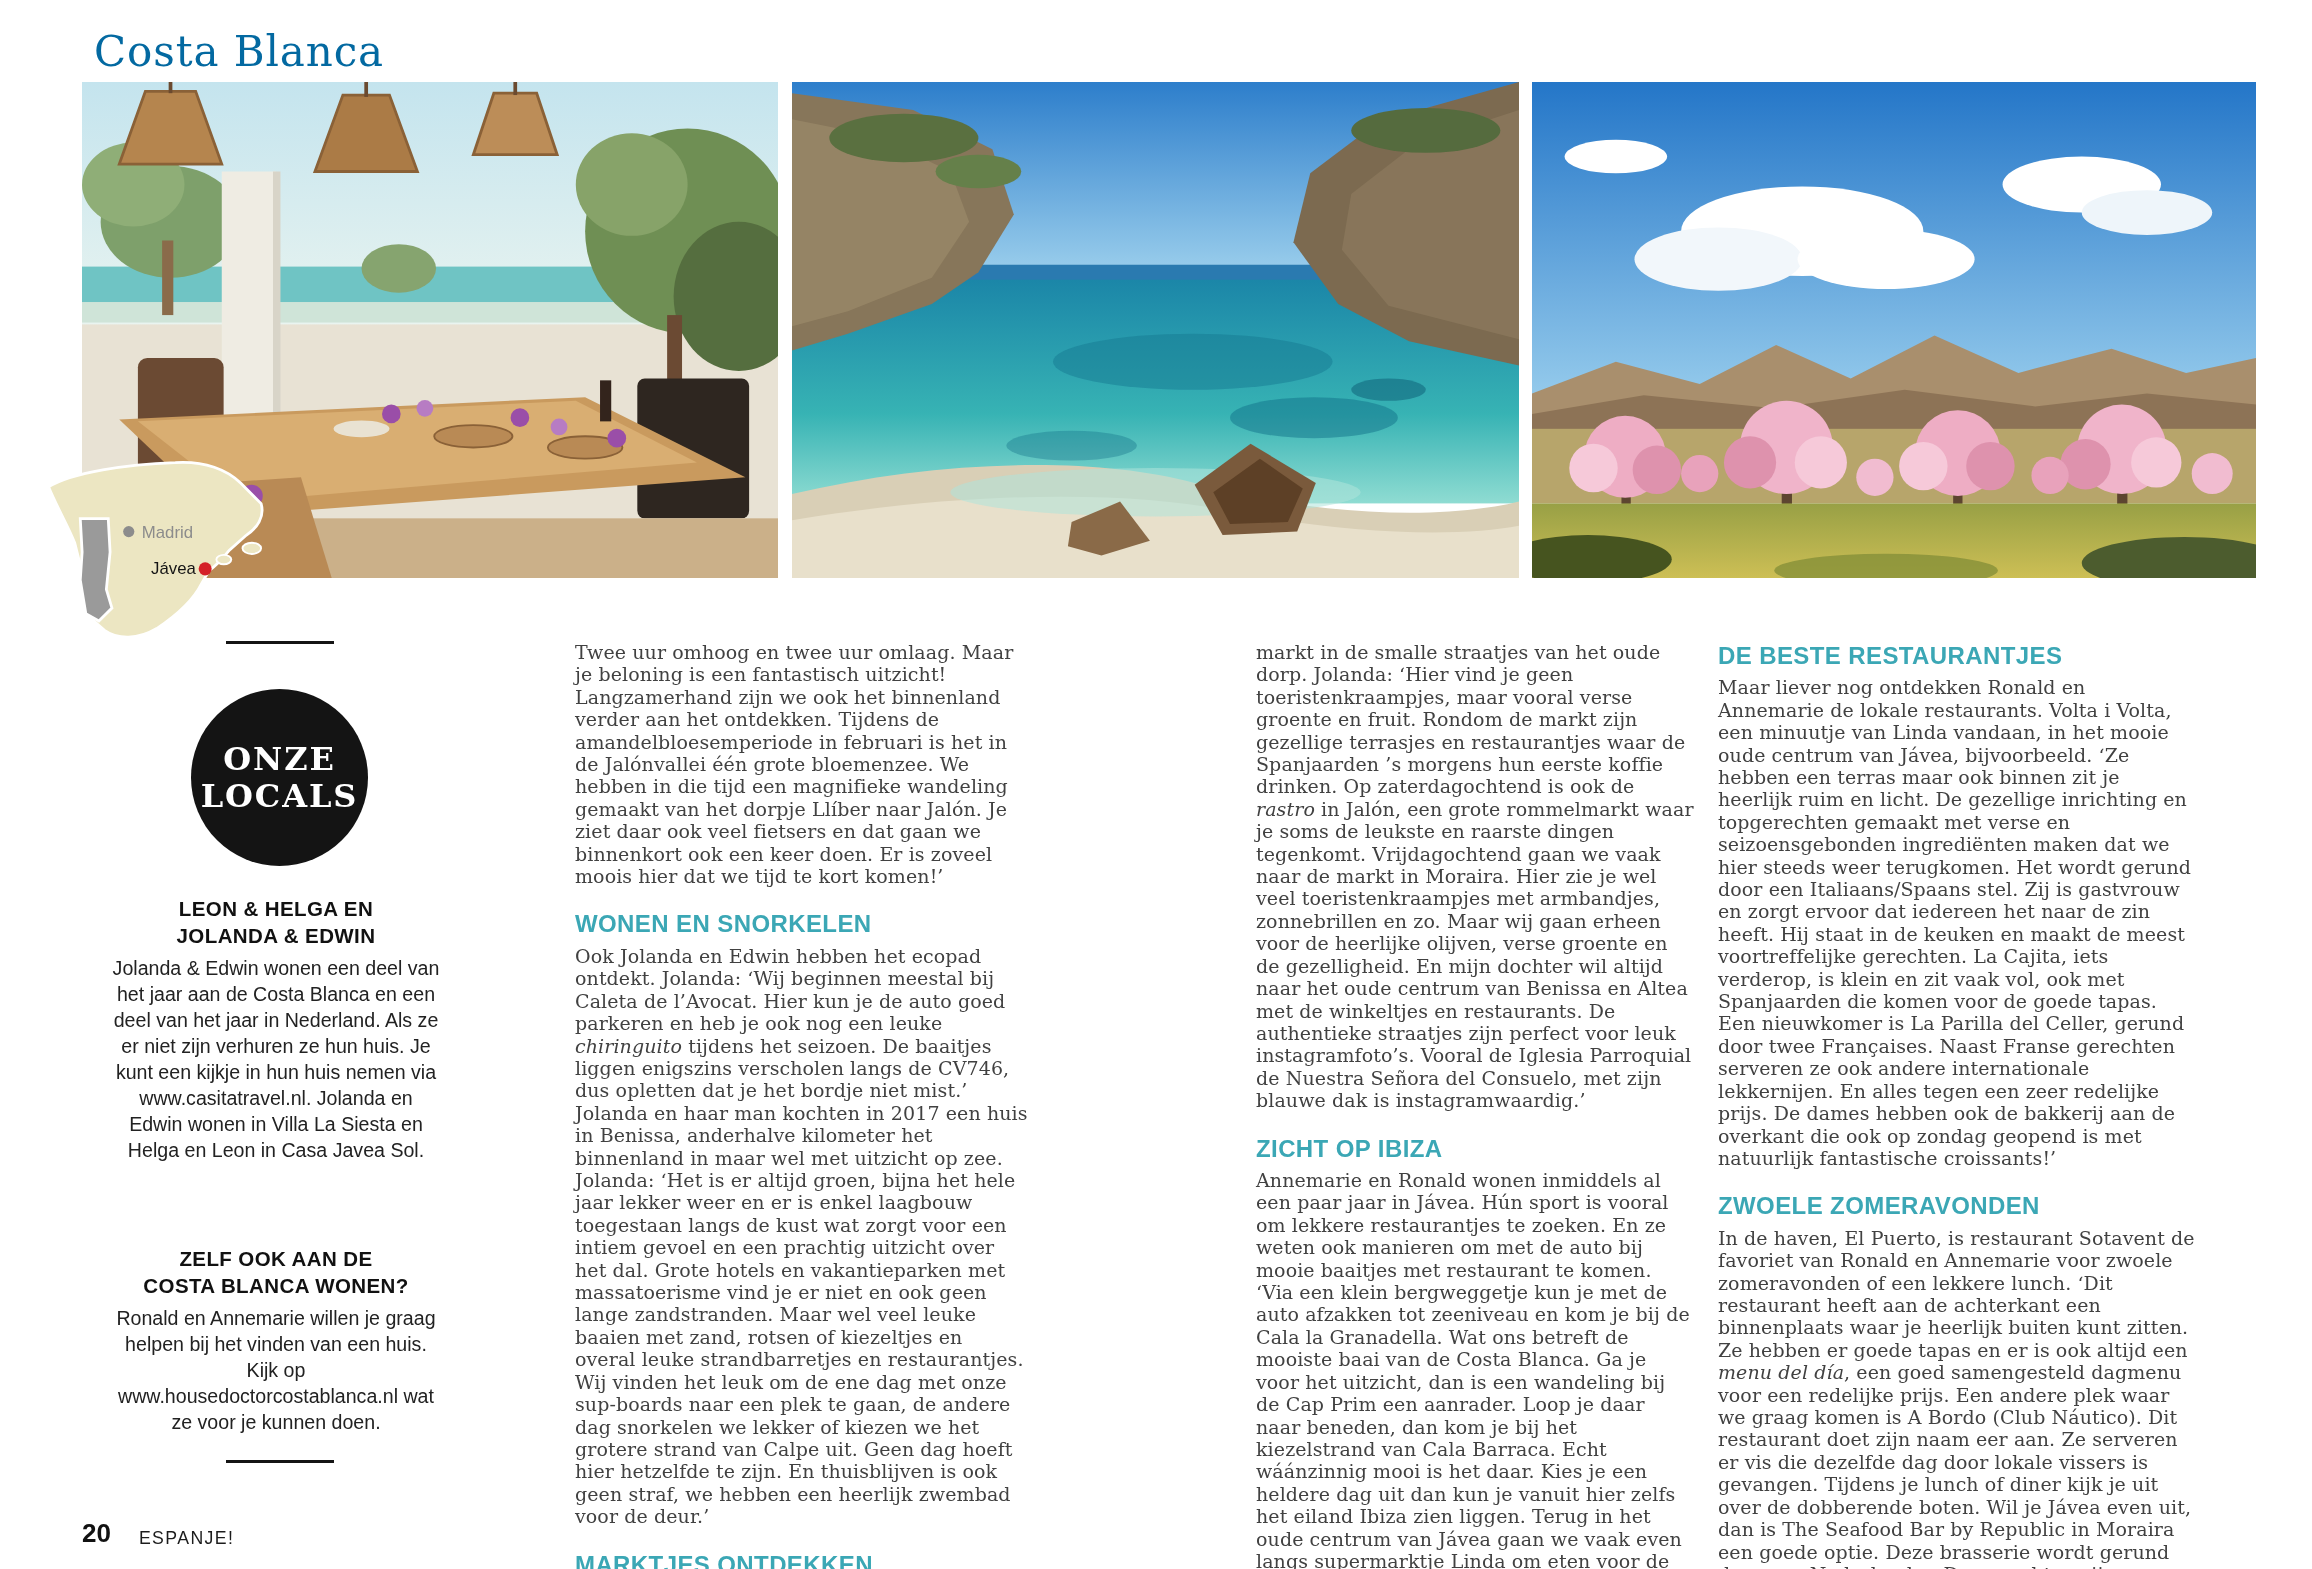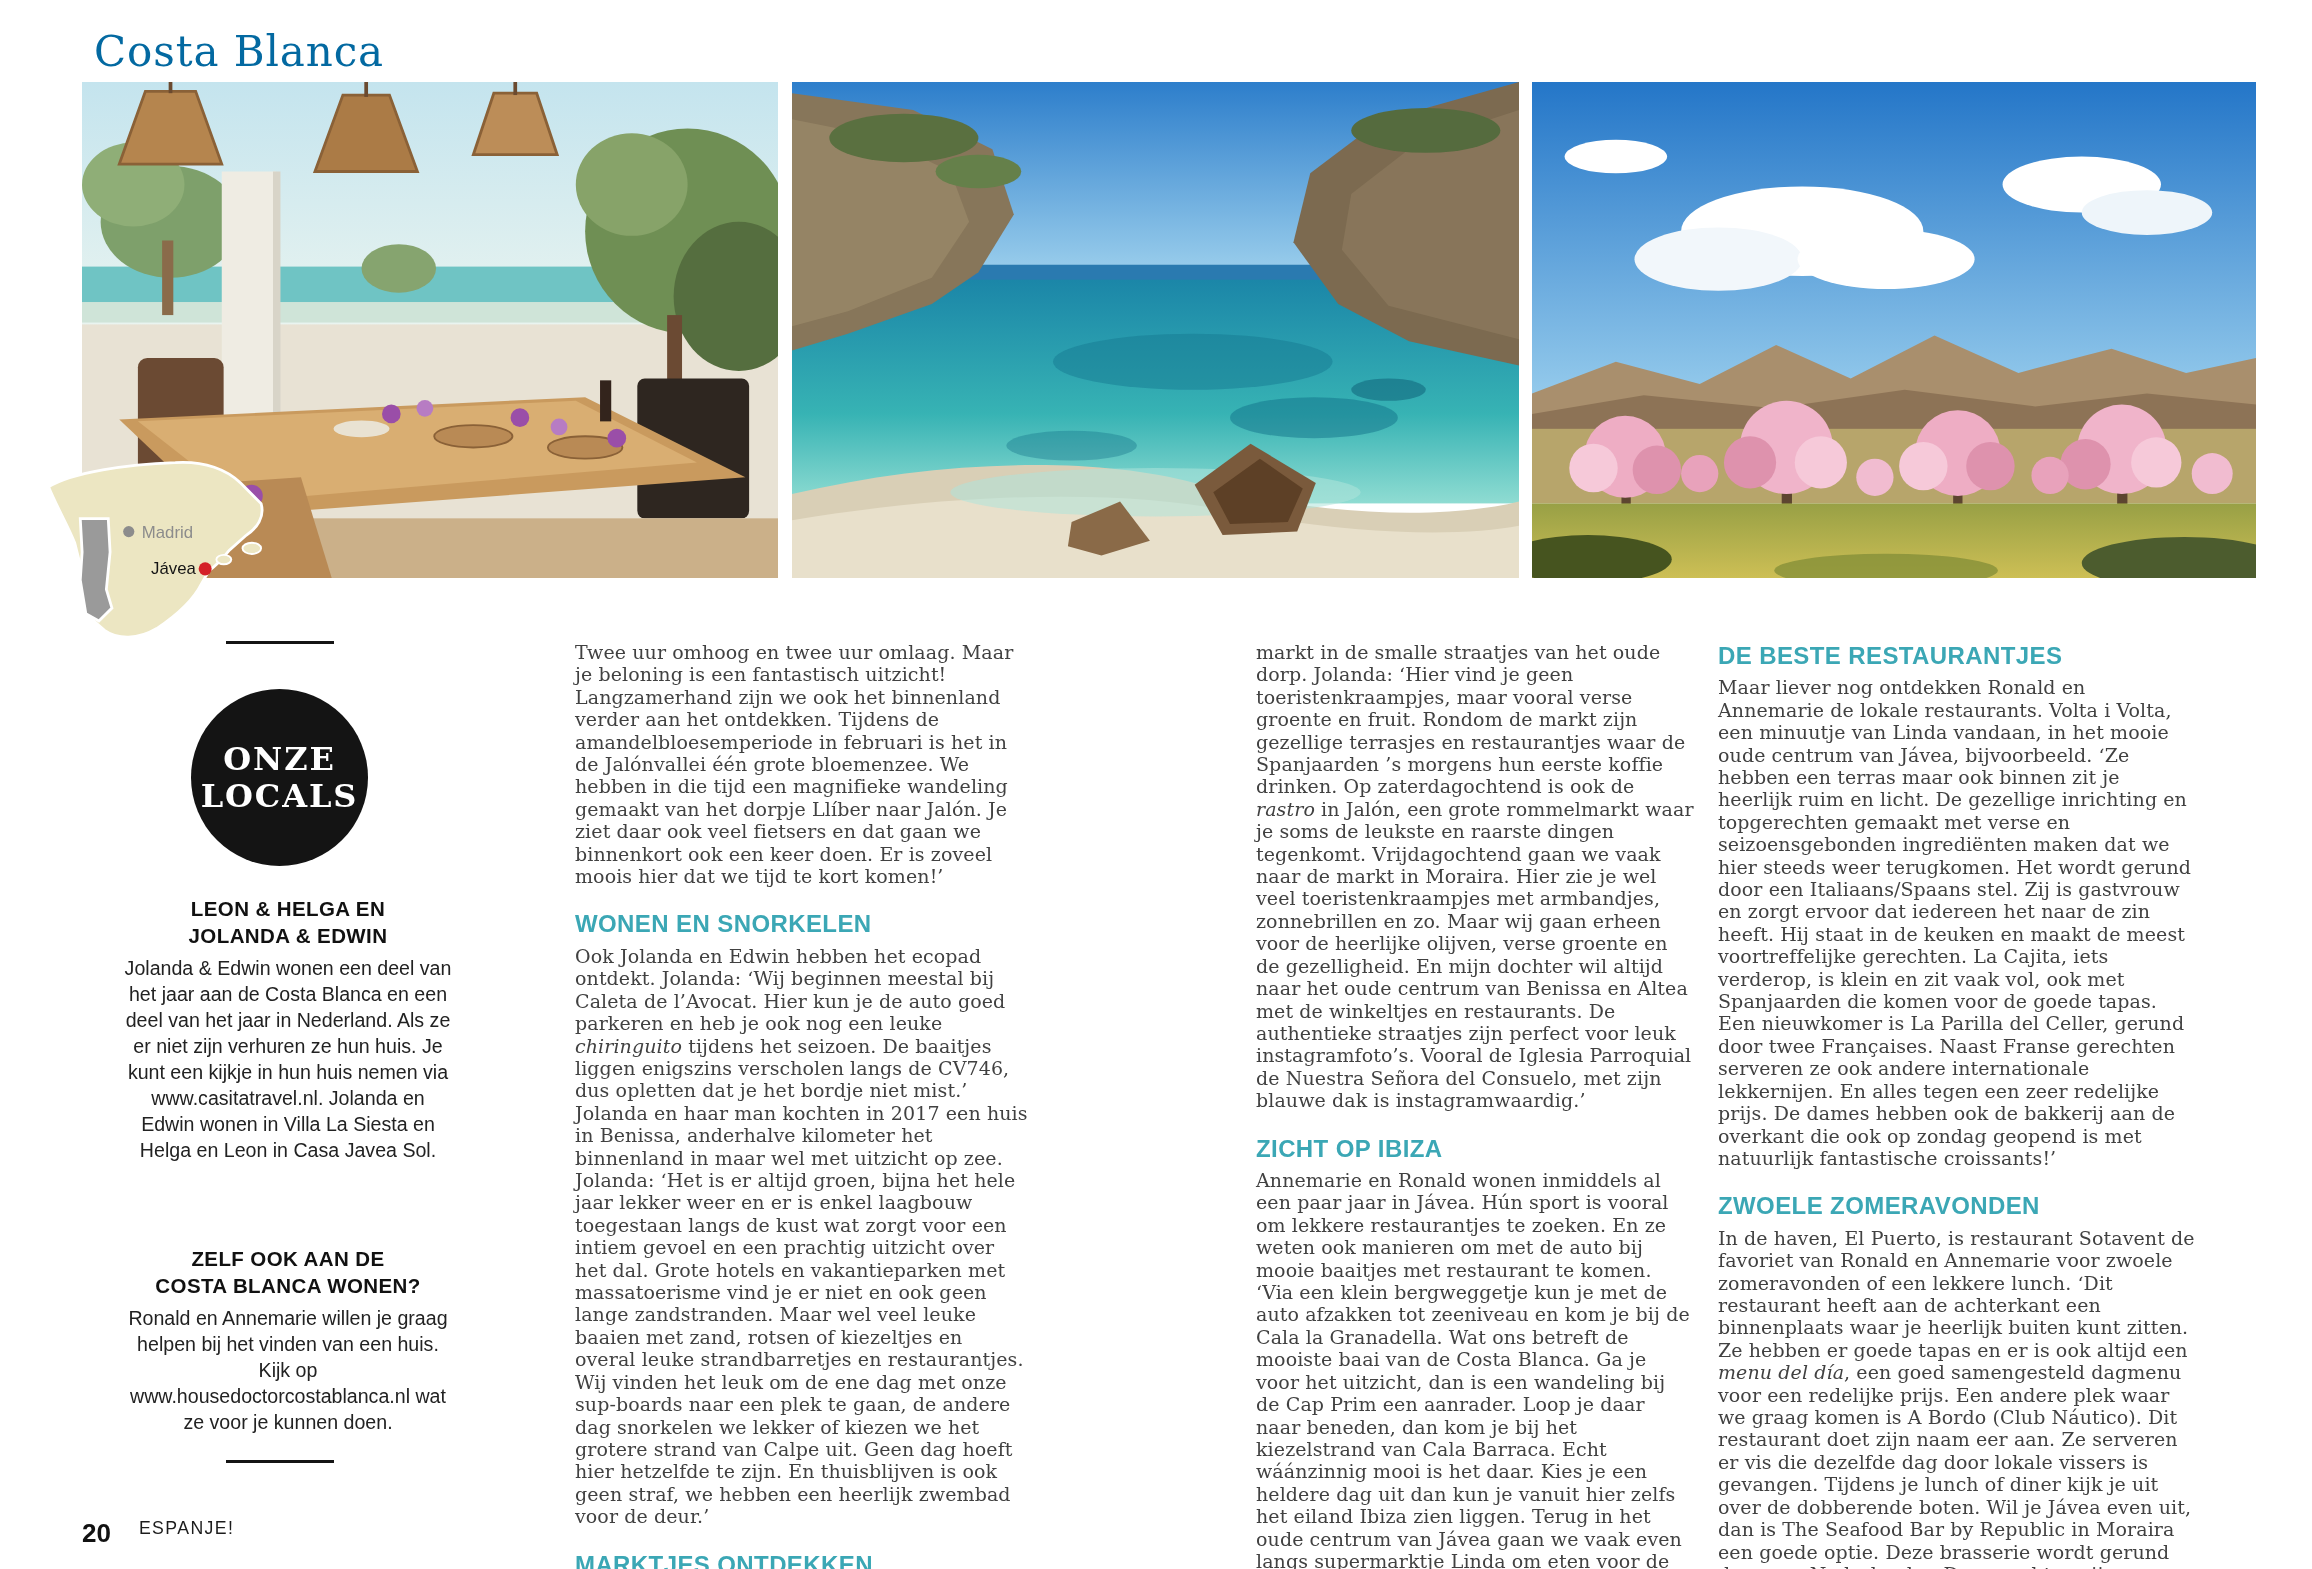--- a/index.html
+++ b/index.html
@@ -21,41 +21,41 @@
   #map{position:absolute;left:15px;top:429px;width:289px;height:235px;z-index:5;}
   .map-label{font-family:"Liberation Sans",sans-serif;font-size:18px;}
 
   
   .rule{position:absolute;width:108px;height:2.8px;background:#141414;}
   #rule-top{left:226px;top:641px;}
   #rule-bottom{left:226px;top:1460px;}
   #badge{position:absolute;left:191px;top:689px;width:177px;height:177px;border-radius:50%;
     background:#141414;color:#fff;display:flex;flex-direction:column;align-items:center;justify-content:center;
     font-family:"DejaVu Serif",serif;font-weight:700;font-size:32px;line-height:37px;letter-spacing:1.9px;text-align:center;}
-  .side-block{position:absolute;left:122px;width:332px;text-align:center;color:#1c1c1c;}
+  .side-block{position:absolute;left:110px;width:332px;text-align:center;color:#1c1c1c;}
   #side-block1{top:895px;}
   #side-block2{top:1245px;}
   .side-h{font-weight:700;font-size:20.5px;line-height:27px;letter-spacing:0.4px;color:#111;}
   .side-p{margin:5.6px 0 0 0;font-size:19.6px;line-height:26px;color:#222;}
 
   
   .col{position:absolute;top:641px;}
   #col-a{left:575px;width:453px;}
   #col-b{left:1256px;width:438px;}
   #col-c{left:1718px;width:477px;}
   .colhead{margin:24px 0 7.5px 0;font-family:"Liberation Sans",sans-serif;font-weight:700;
     font-size:24px;line-height:26px;letter-spacing:0.4px;color:#3BA7B5;}
   .colhead.first{margin-top:1.9px;}
   .bodytext{margin:0 0 0 0;font-family:"DejaVu Serif",serif;font-size:19px;line-height:22.4px;
     color:#414141;letter-spacing:0.1px;}
   .bodytext i{font-style:italic;}
   .endmark{display:inline-block;width:12px;height:12px;background:#C4151C;margin-left:9.3px;}
 
   
-  #footer{position:absolute;left:82px;top:1518px;display:flex;align-items:flex-start;}
+  #footer{position:absolute;left:82px;top:1518px;display:flex;align-items:flex-end;}
   #footer .pagenum{font-weight:700;font-size:26px;color:#111;}
   #footer .mag{margin-left:28px;font-size:17.7px;letter-spacing:1.4px;color:#1c1c1c;}
 </style>
 </head>
 <body>
 
 <div id="page">
 
   <h1 id="page-title">Costa Blanca</h1>
 

